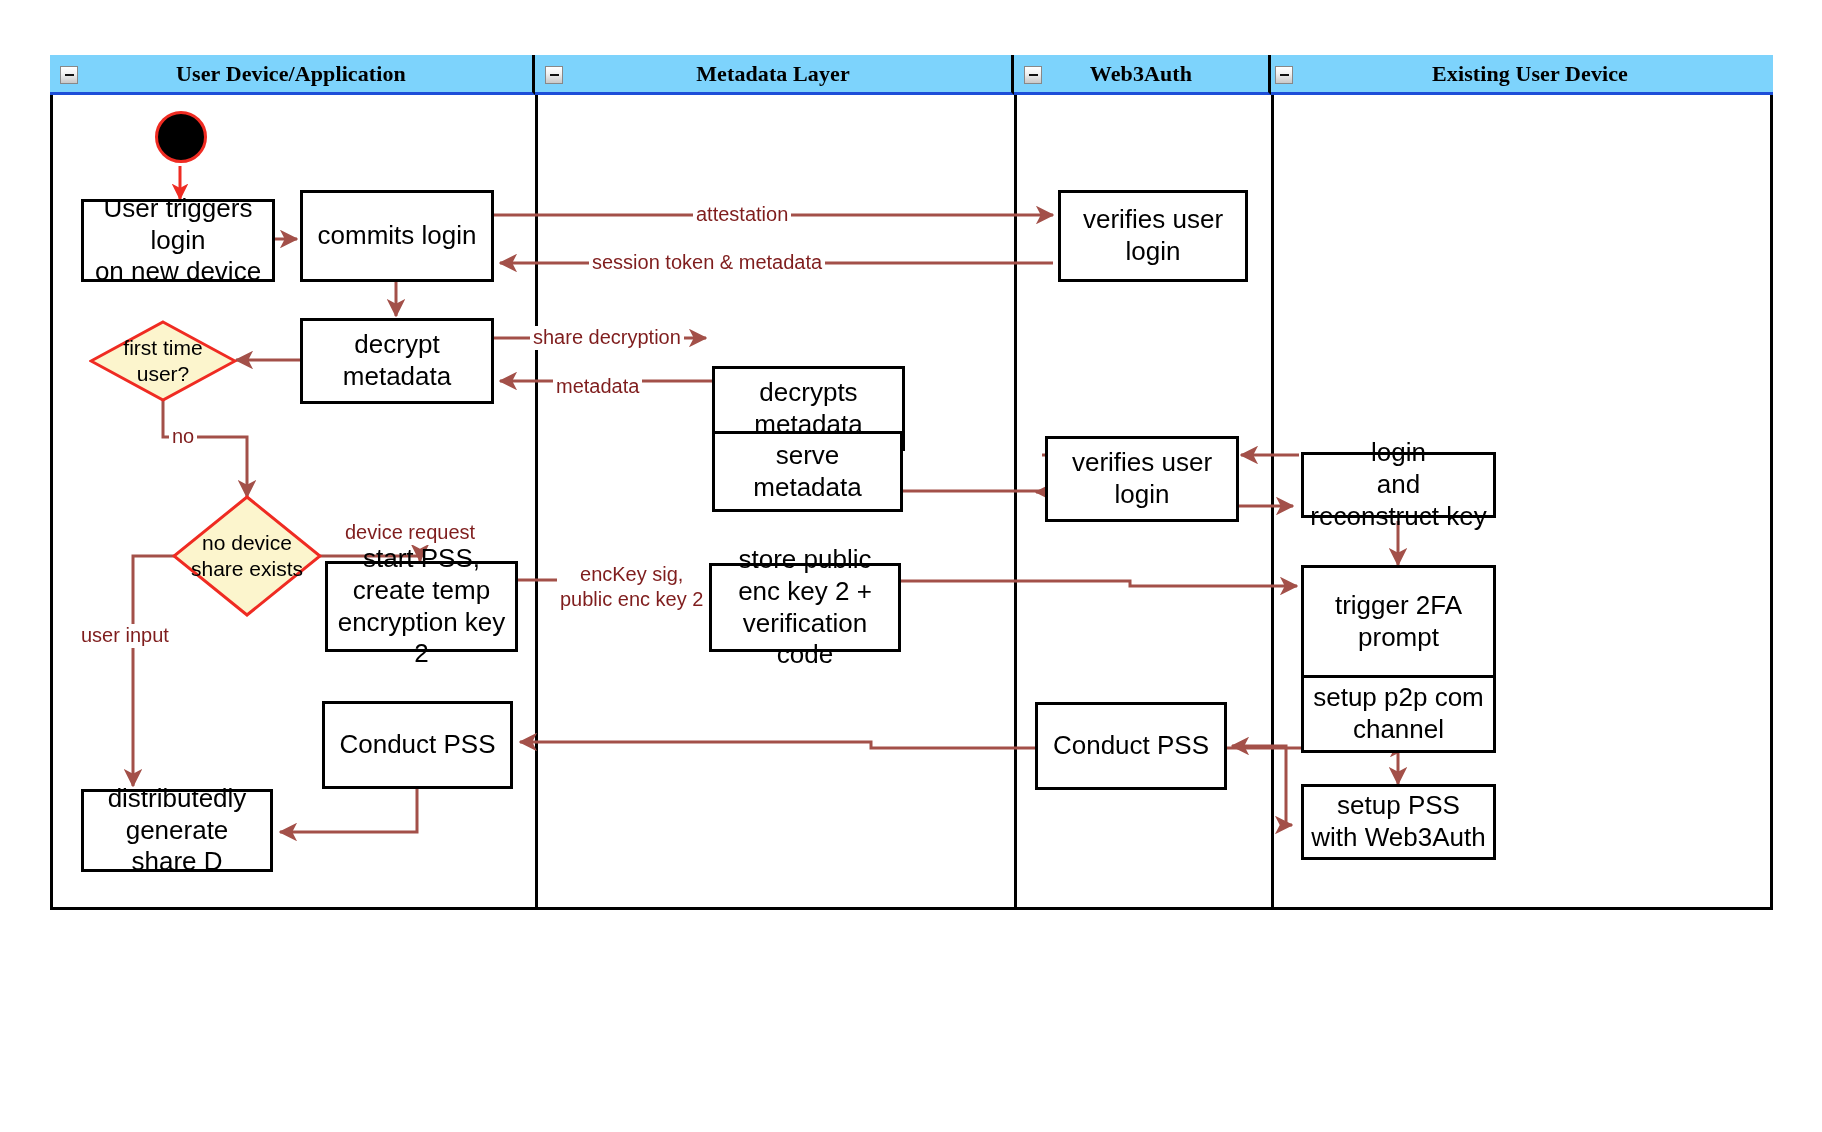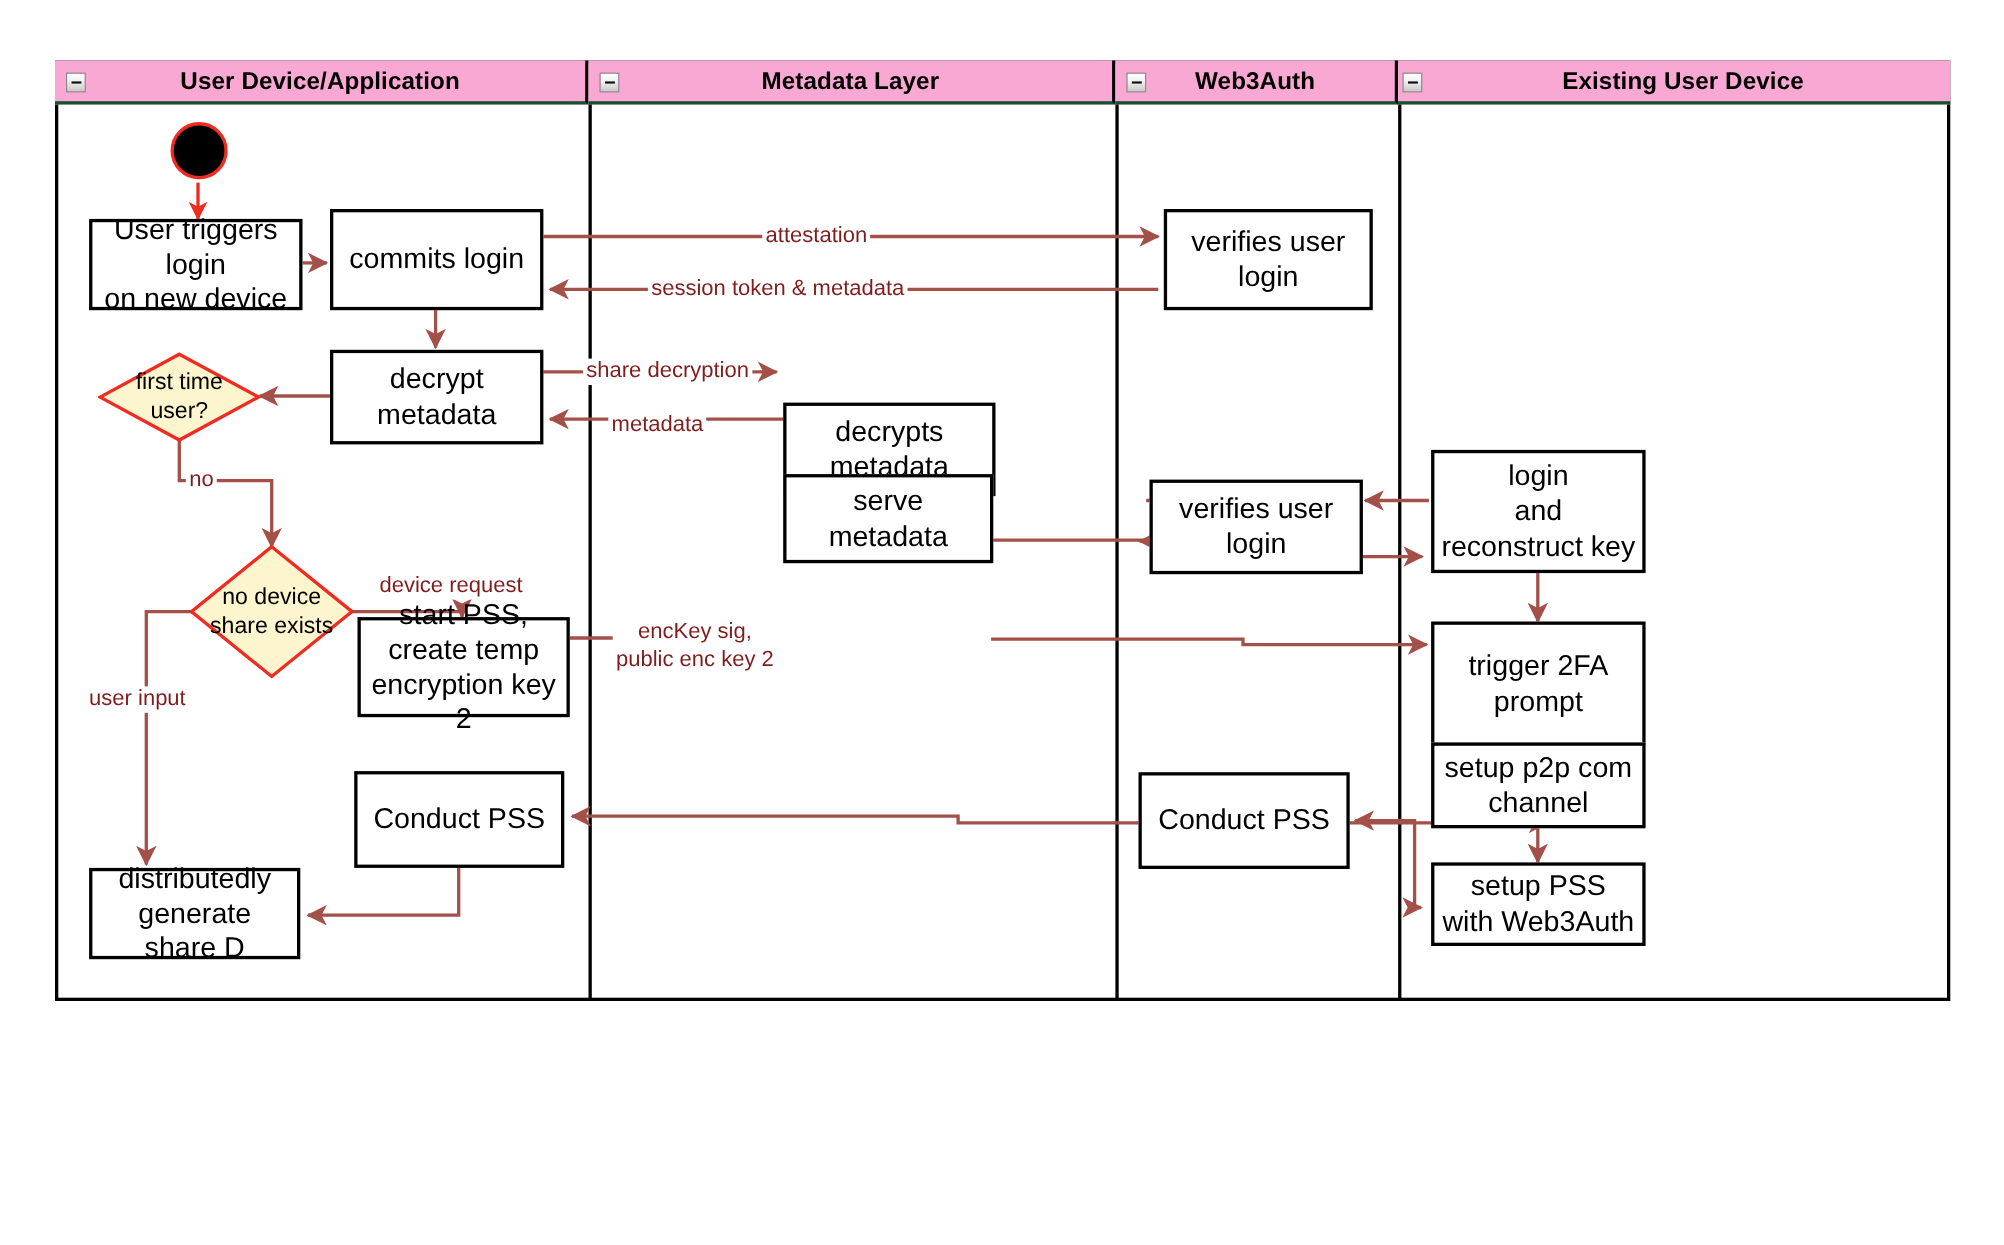--- a/index.html
+++ b/index.html
@@ -19,25 +19,26 @@
   .lane-frame {
     position: absolute;
     box-sizing: border-box;
     border: 3px solid #000000;
     background: transparent;
   }
   .lane-header {
     position: absolute;
     box-sizing: border-box;
     border-right: 3px solid #000000;
-    border-bottom: 3px solid #14532d;
+    border-bottom: 3px solid #1d4ed8;
     display: flex;
     align-items: center;
     justify-content: center;
-    background: #f9a8d4;
+    background: #7dd3fc;
+    font-family: Liberation Serif, serif;
   }
   .lane-header.last { border-right: none; }
   .lane-header .title {
     font-size: 22px;
     font-weight: bold;
     color: #000000;
     letter-spacing: 0.1px;
     white-space: nowrap;
   }
   .lane-divider {
@@ -257,28 +258,31 @@
   <div class="node" style="left:322px; top:701px; width:191px; height:88px;">Conduct PSS</div>
 
   <div class="node" style="left:81px; top:789px; width:192px; height:83px;">distributedly
 generate share D</div>
 
   <div class="node" style="left:712px; top:318px; width:193px; height:85px;margin-top:48px;">decrypts
 metadata</div>
 
   <div class="node" style="left:712px; top:431px; width:191px; height:81px;">serve metadata</div>
 
+  <div class="node" style="left:709px; top:563px; width:192px; height:89px;">store public
+enc key 2 +
+verification code</div>
 
   <div class="node" style="left:1058px; top:190px; width:190px; height:92px;">verifies user login</div>
 
   <div class="node" style="left:1045px; top:436px; width:194px; height:86px;">verifies user login</div>
 
   <div class="node" style="left:1035px; top:702px; width:192px; height:88px;">Conduct PSS</div>
 
-  <div class="node" style="left:1301px; top:409px; width:195px; height:112px;">login
+  <div class="node" style="left:1301px; top:452px; width:195px; height:66px;">login
 and reconstruct key</div>
 
   <div class="node" style="left:1301px; top:565px; width:195px; height:113px;text-align:center;">trigger 2FA prompt</div>
 
   <div class="node" style="left:1301px; top:675px; width:195px; height:78px;">setup p2p com
 channel</div>
 
   <div class="node" style="left:1301px; top:784px; width:195px; height:76px;">setup PSS
 with Web3Auth</div>
 

